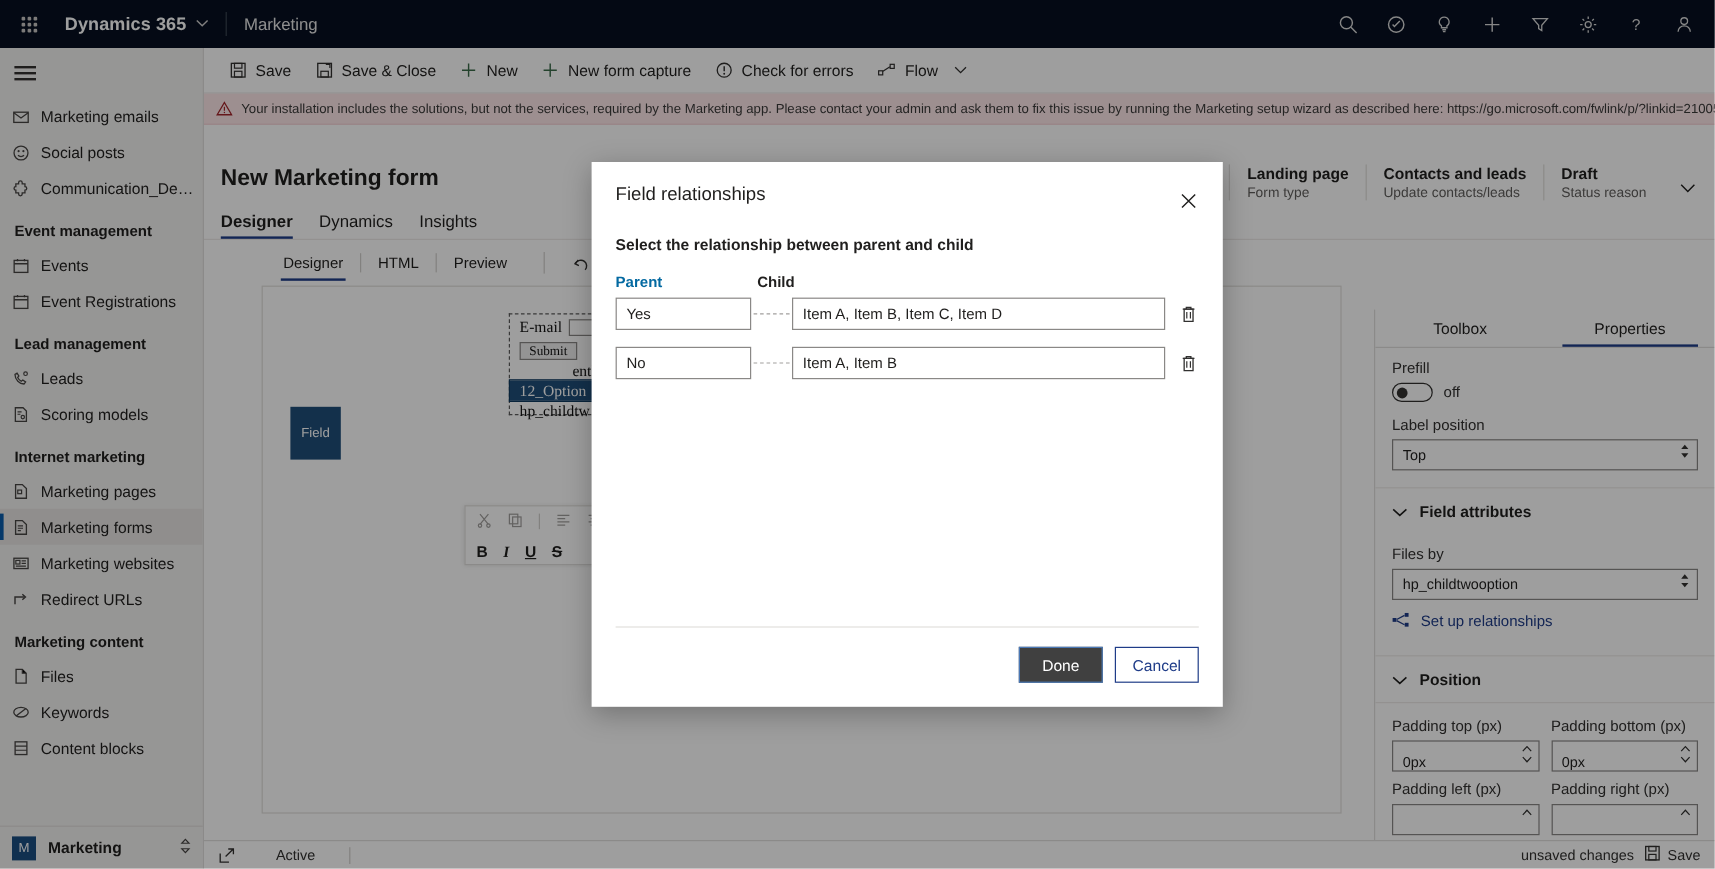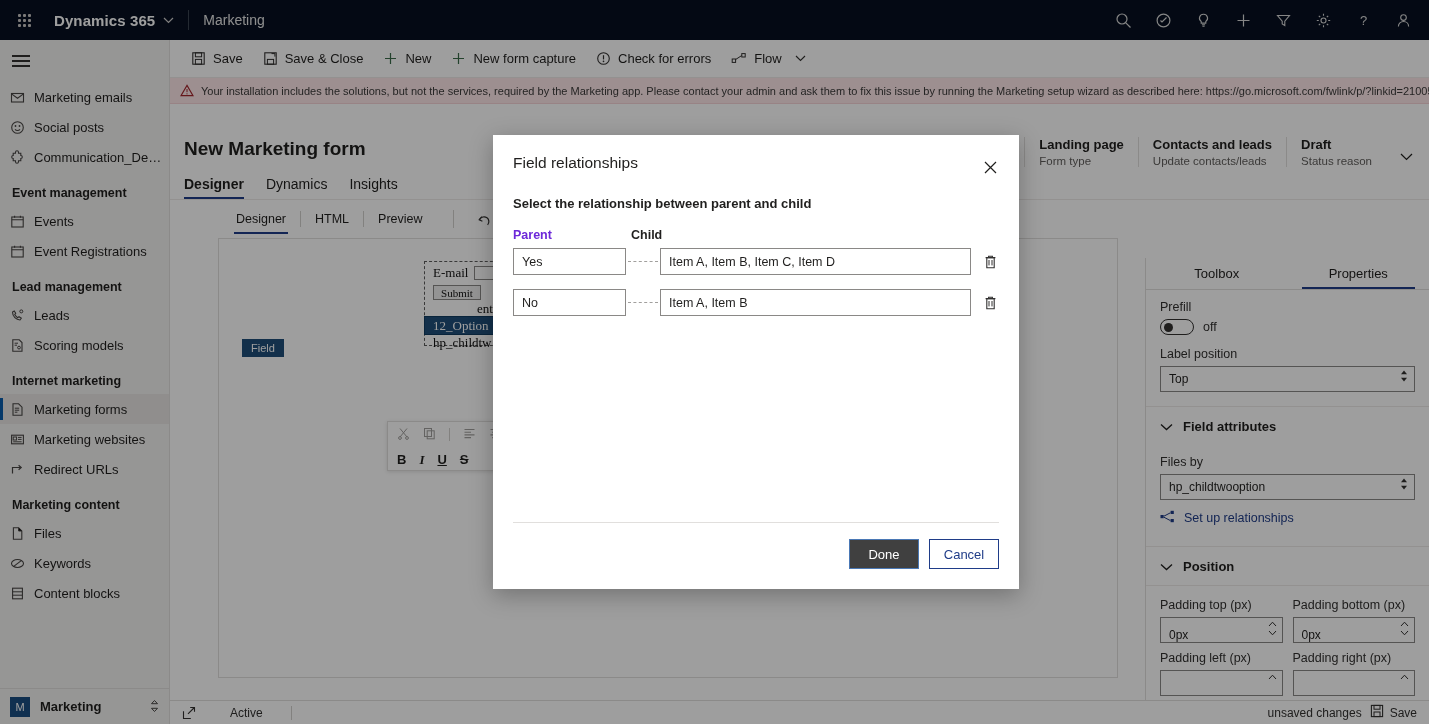--- a/index.html
+++ b/index.html
@@ -158,21 +158,21 @@
     position:absolute; left:205px; top:22px; width:160px; height:85px;
     border:1px dashed #5c5c5c;
   }
   .frow { display:flex; align-items:center; gap:6px; padding: 3px 6px 0 8px; font-family:"Liberation Serif", serif; font-size:13px; color:#111; }
   .fin { border:1px solid #8a8886; height:14px; width:72px; background:#fff; }
   .fbtn { border:1px solid #8a8886; height:15px; width:48px; background:#efefef; font-family:"Liberation Serif", serif; font-size:11px; text-align:center; line-height:14px; color:#111; }
   .ftext { font-family:"Liberation Serif", serif; font-size:13px; color:#111; padding-left:8px; line-height:17px; white-space:nowrap; }
   .ftext.sel { background:#1f4e79; color:#fff; outline:1px solid #0f3a5f; }
   .fieldtag {
     position:absolute; left:23px; top:100px; background:#1f4e79; color:#ffffff;
-    font-size:11px; padding: 3px 9px; z-index: 3;
+    font-size:11px; padding: 16px 9px; z-index: 3;
   }
   .rte {
     position:absolute; left:168px; top:182px; width:175px; height:50px;
     background:#ffffff; border:1px solid #e1dfdd; box-shadow: 0 1px 4px rgba(0,0,0,.12);
     z-index:2;
   }
   .rte-row { display:flex; align-items:center; height:25px; padding-left:9px; gap:13px; color:#a19f9d; }
   .rte-row.b2 { color:#201f1e; font-weight:bold; }
   .rte-sep { width:1px; height:13px; background:#d2d0ce; }
   .rte-row span { font-size:13px; cursor:pointer; }
@@ -248,21 +248,21 @@
   .dlg-head {
     display:flex; align-items:flex-start; padding: 19px 16px 0 20px;
   }
   .dlg-title { font-size:15.5px; color:#201f1e; font-weight:normal; }
   .dlg-close {
     margin-left:auto; width:26px; height:26px; display:flex; align-items:center; justify-content:center;
     cursor:pointer; color:#201f1e; font-size:16px; line-height:1;
   }
   .dlg-sub { padding: 16px 20px 0 20px; font-size:13px; font-weight:bold; color:#201f1e; }
   .dlg-cols { display:flex; padding: 17px 20px 0 20px; }
-  .dlg-col-parent { width:118px; font-size:12.5px; font-weight:bold; color:#6d28d9; }
+  .dlg-col-parent { width:118px; font-size:12.5px; font-weight:bold; color:#0369a1; }
   .dlg-col-child { font-size:12.5px; font-weight:bold; color:#201f1e; }
   .rel-row { display:flex; align-items:center; padding: 6px 14px 0 20px; }
   .rel-parent {
     width:113px; height:27px; border:1px solid #8a8886; background:#fff;
     display:flex; align-items:center; padding: 0 8px; font-size:12.5px; color:#201f1e;
   }
   .rel-conn {
     width:30px; height:1px; border-top:1px dashed #a19f9d; margin: 0 2px;
   }
   .rel-child {
@@ -437,20 +437,29 @@
         <svg width="15" height="15" viewBox="0 0 15 15">
             <path d="M2.8 1.8h6.4l2.8 2.8v8.6H2.8z" stroke="#484644" stroke-width="1.1" fill="none"></path>
             <path d="M4.6 5.2h3.4M4.6 7.2h2.4" stroke="#484644" stroke-width="1"></path>
             <circle cx="9" cy="9.6" r="1.4" stroke="#484644" stroke-width="1" fill="none"></circle>
           </svg>
       </span>
       <span class="nav-label">Scoring models</span>
     </div>
 
     <div class="nav-group">Internet marketing</div>
+    <div class="nav-item">
+      <span class="nav-ico">
+        <svg width="15" height="15" viewBox="0 0 15 15">
+            <path d="M3 1.8h5.6L12 5.2v8H3z" stroke="#484644" stroke-width="1.1" fill="none"></path>
+            <rect x="4.8" y="6.4" width="3.2" height="3" stroke="#484644" stroke-width="1" fill="none"></rect>
+          </svg>
+      </span>
+      <span class="nav-label">Marketing pages</span>
+    </div>
     <div class="nav-item selected">
       <span class="nav-ico">
         <svg width="15" height="15" viewBox="0 0 15 15">
             <path d="M3 1.8h5.6L12 5.2v8H3z" stroke="#484644" stroke-width="1.1" fill="none"></path>
             <path d="M4.8 6.2h4.4M4.8 8.2h4.4M4.8 10.2h2.6" stroke="#484644" stroke-width="1"></path>
           </svg>
       </span>
       <span class="nav-label">Marketing forms</span>
     </div>
     <div class="nav-item">

